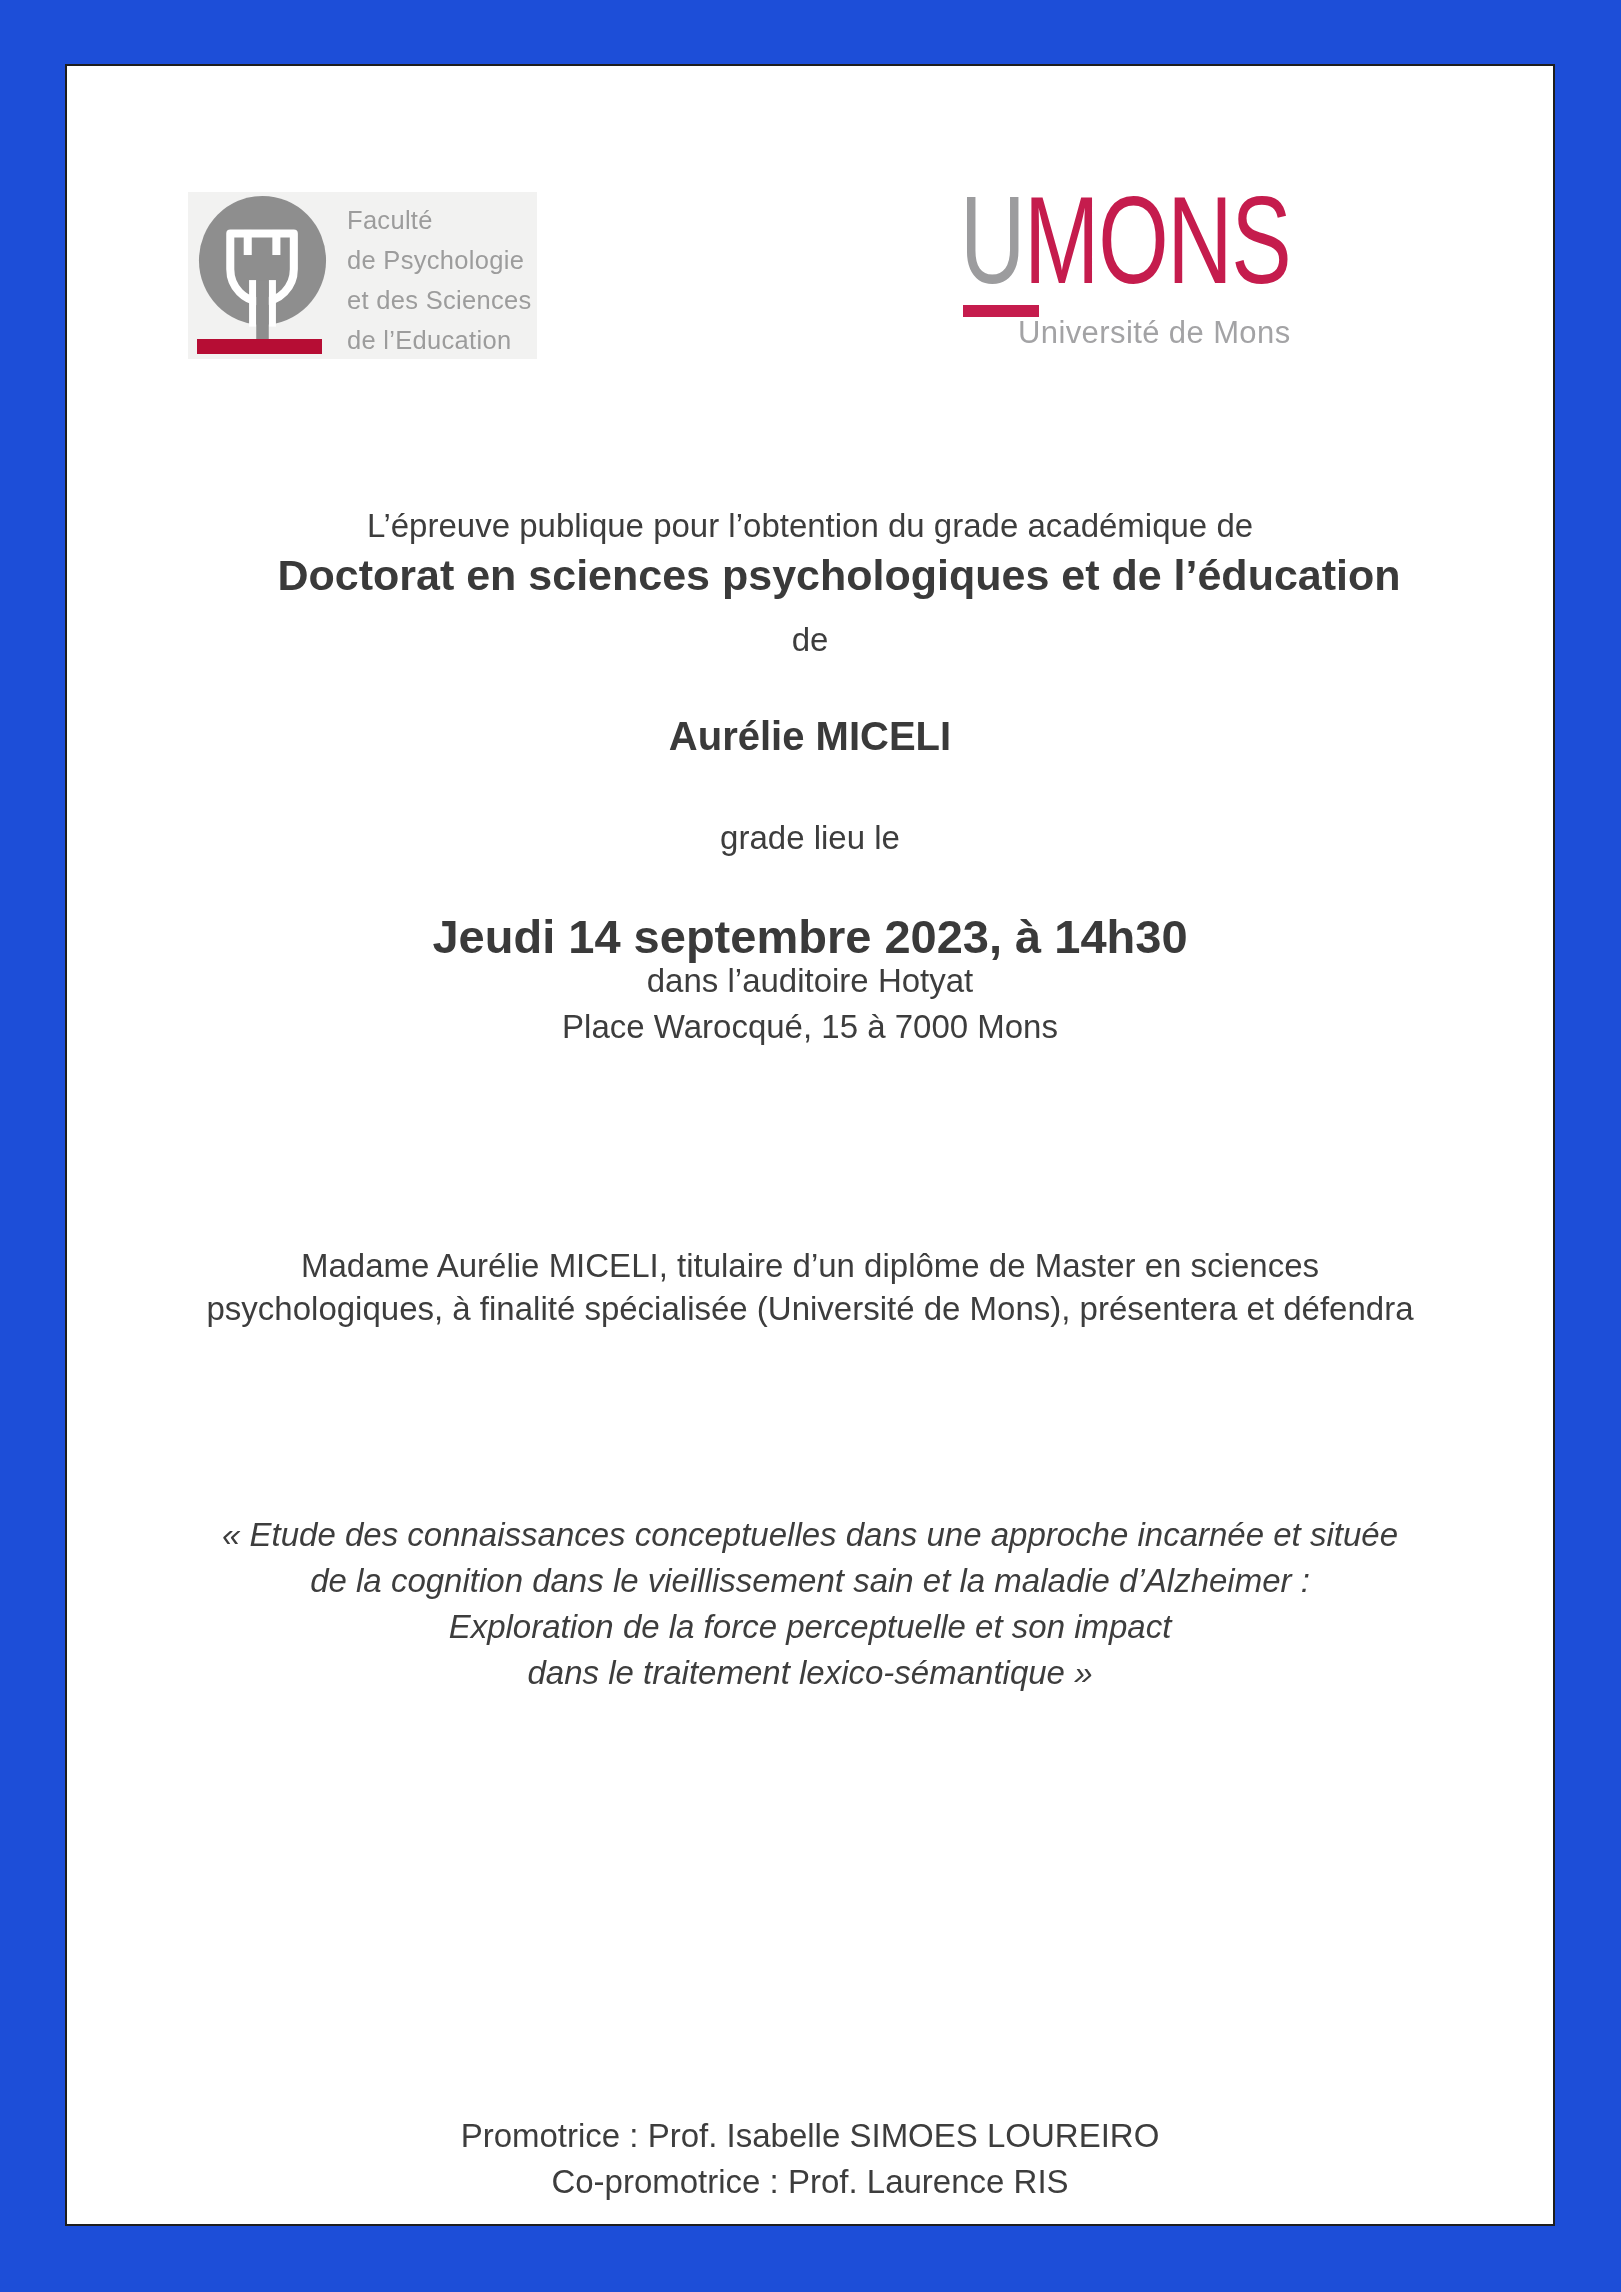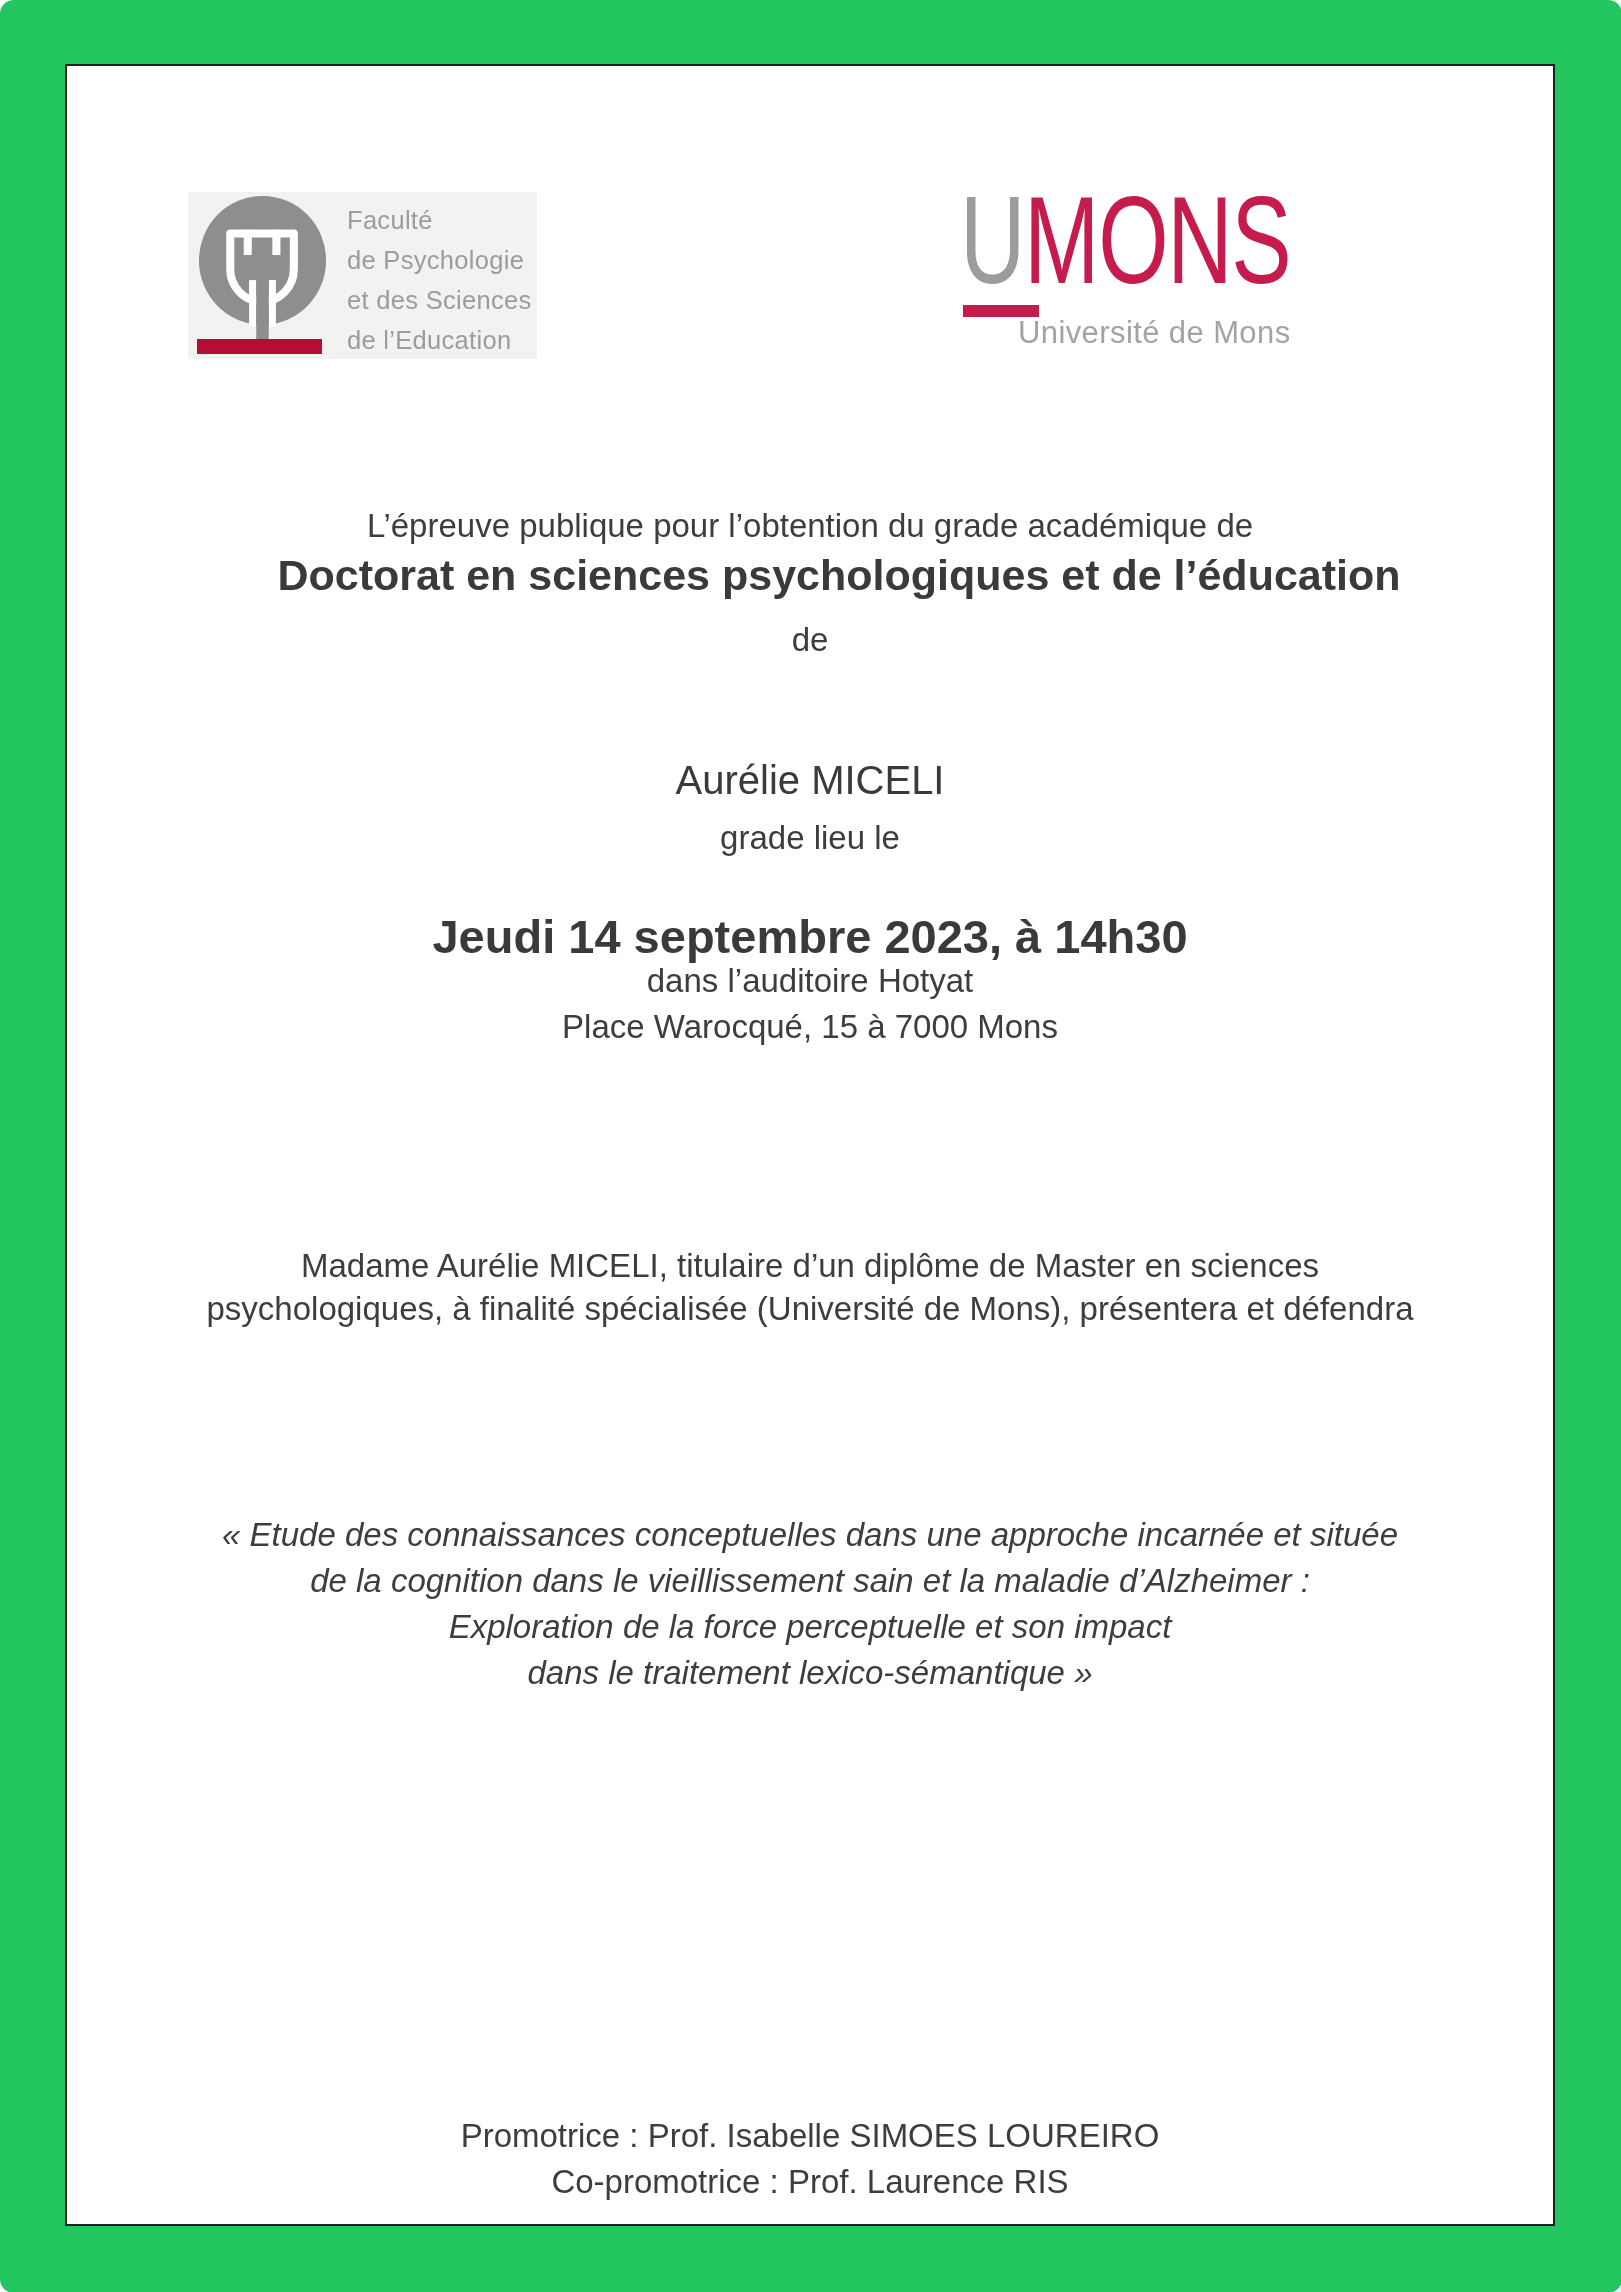--- a/index.html
+++ b/index.html
@@ -1,23 +1,22 @@
 <!DOCTYPE html>
 <html lang="fr" style="font-size:14.3px"><head>
 <meta charset="utf-8">
 <style>
   html,body{margin:0;padding:0;background:#ffffff;}
   .page{
     position:relative;
     width:1622px;
     height:2293px;
-    background:#22c55e;
+    background:#1d4ed8;
     font-family:"Liberation Sans","DejaVu Sans",sans-serif;
     overflow:hidden;
-    border-radius:14px;
   }
   .frame{
     position:absolute;
     left:65px; top:64px;
     width:1490px; height:2162px;
     border:2.7px solid #1e1e1e;
     box-sizing:border-box;
     background:#ffffff;
   }
   
@@ -76,21 +75,21 @@
     position:absolute;
     left:0; width:100%;
     text-align:center;
     color:#3d3d3d;
     font-size:33px;
     white-space:nowrap;
   }
   .intro      {top:441px;}
   .degree     {top:485px; font-size:43px; font-weight:700; color:#3a3a3a;margin-left:29px;}
   .de-word    {top:555px;}
-  .name       {top:648px; font-size:40px; font-weight:400; color:#3a3a3a;margin-top:44px;}
+  .name       {top:648px; font-size:40px; font-weight:700; color:#3a3a3a;}
   .aura       {top:753px;}
   .date       {top:843px; font-size:47px; font-weight:700; color:#3a3a3a;}
   .room       {top:896px;}
   .addr       {top:942px;}
   .paragraph  {top:1178px; line-height:43px;}
   .quote      {top:1446px; line-height:46px; font-style:italic;}
   .promoter   {top:2051px;}
   .copromoter {top:2097px;}
 </style>
 </head>

